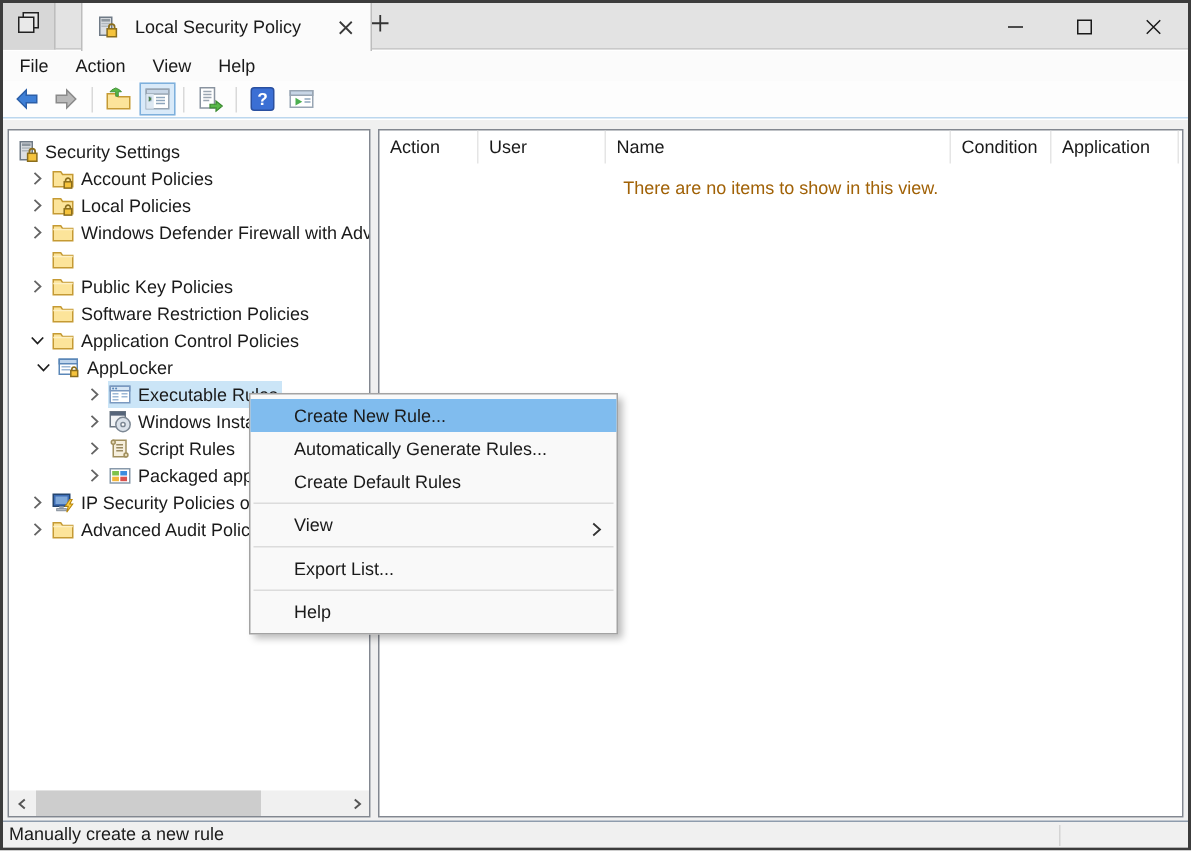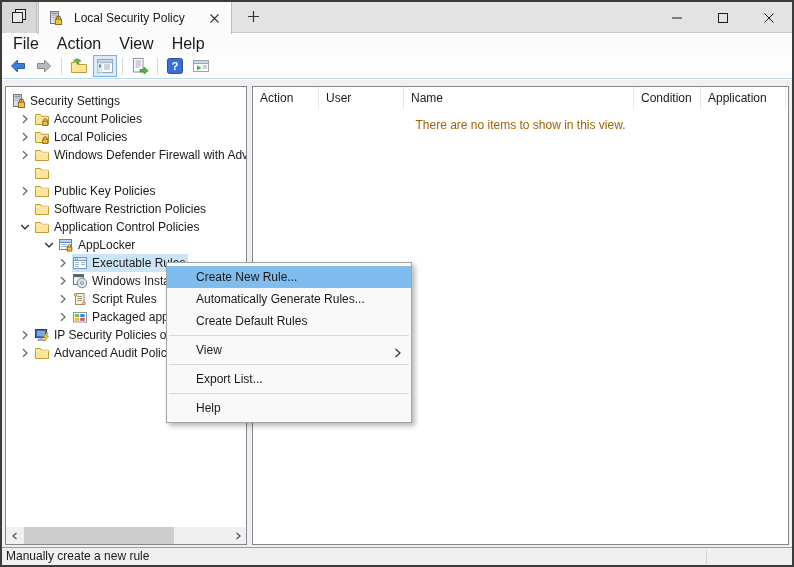--- a/index.html
+++ b/index.html
@@ -3,30 +3,30 @@
 <meta charset="utf-8">
 <style>
   html,body{margin:0;padding:0;background:#ffffff;}
   *{box-sizing:border-box;}
   body{font-family:"Liberation Sans",sans-serif;color:#1a1a1a;}
   .window{position:relative;width:794px;height:567px;border:2px solid #3c3c3c;background:#ffffff;overflow:hidden;}
 
   
   .tabbar{position:absolute;left:0;top:0;right:0;height:31px;background:#e3e3e3;border-bottom:1px solid #c9c9c9;}
   .wingroup-btn{position:absolute;left:0;top:0;width:35px;height:31px;background:#d7d7d7;border-right:1px solid #bdbdbd;display:flex;align-items:center;justify-content:center;}
-  .tab{position:absolute;left:36px;top:0;width:194px;height:32px;background:#fbfbfb;border-left:1px solid #bdbdbd;border-right:1px solid #bdbdbd;display:flex;align-items:center;padding:0 8px;}
+  .tab{position:absolute;left:52px;top:0;width:194px;height:32px;background:#fbfbfb;border-left:1px solid #bdbdbd;border-right:1px solid #bdbdbd;display:flex;align-items:center;padding:0 8px;}
   .tab-title{flex:1;font-size:12px;color:#1a1a1a;margin-left:7px;white-space:nowrap;overflow:hidden;}
   .tab-close{width:18px;height:18px;display:flex;align-items:center;justify-content:center;cursor:default;}
   .newtab-btn{position:absolute;left:234px;top:0;width:34px;height:31px;display:flex;align-items:center;justify-content:center;}
   .win-controls{position:absolute;right:0;top:0;height:31px;display:flex;}
   .win-btn{width:46px;height:31px;display:flex;align-items:center;justify-content:center;}
 
   
   .menubar{position:absolute;left:0;top:32px;right:0;height:20px;background:#fbfbfb;display:flex;align-items:center;padding-left:2px;}
-  .menu-item{font-size:16px;padding:0 9px;line-height:20px;}
+  .menu-item{font-size:12px;padding:0 9px;line-height:20px;}
 
   
   .toolbar{position:absolute;left:0;top:52px;right:0;height:25px;background:#fdfdfd;border-bottom:1px solid #bcd7ee;display:flex;align-items:center;padding-left:3px;}
   .tbtn{width:24px;height:22px;display:flex;align-items:center;justify-content:center;border:1px solid transparent;margin:0 1px;}
   .tbtn.active{background:#d9eaf9;border:1px solid #7eb0dc;}
   .tsep{width:1px;height:17px;background:#d9d9d9;margin:0 4px;}
 
   
   .workspace{position:absolute;left:0;top:78px;right:0;bottom:18px;background:#f0f0f0;}
 
@@ -299,21 +299,21 @@
               </svg>
             </span>
             <span class="ticon" style="display: inline-flex; align-items: center; justify-content: center;">
               <svg width="16" height="16" viewBox="0 0 16 16">
                 <path d="M1.5 3.5h5l1.2 1.8h6.8v8.2H1.5z" fill="#fce49a" stroke="#c59a33"></path>
                 <path d="M1.5 6h13" stroke="#fdf0c4" stroke-width="1"></path>
               </svg>
             </span>
             <span class="tlabel">Application Control Policies</span>
           </div>
-          <div class="trow" style="padding-left: 14px; margin-left: 20px;">
+          <div class="trow" style="padding-left: 14px;">
             <span class="chev-cell">
               <svg width="10" height="10" viewBox="0 0 10 10">
                 <path d="M1.2 3l3.8 4 3.8-4" fill="none" stroke="#1f1f1f" stroke-width="1.2"></path>
               </svg>
             </span>
             <span class="ticon" style="display: inline-flex; align-items: center; justify-content: center;">
               <svg width="16" height="16" viewBox="0 0 16 16">
                 <rect x="1.5" y="2.5" width="12" height="10" fill="#ffffff" stroke="#5b87b8"></rect>
                 <rect x="1.5" y="2.5" width="12" height="3" fill="#bdd4ec" stroke="#5b87b8"></rect>
                 <path d="M3 7.5h6M3 9.5h6" stroke="#9db8d6" stroke-width="1"></path>

